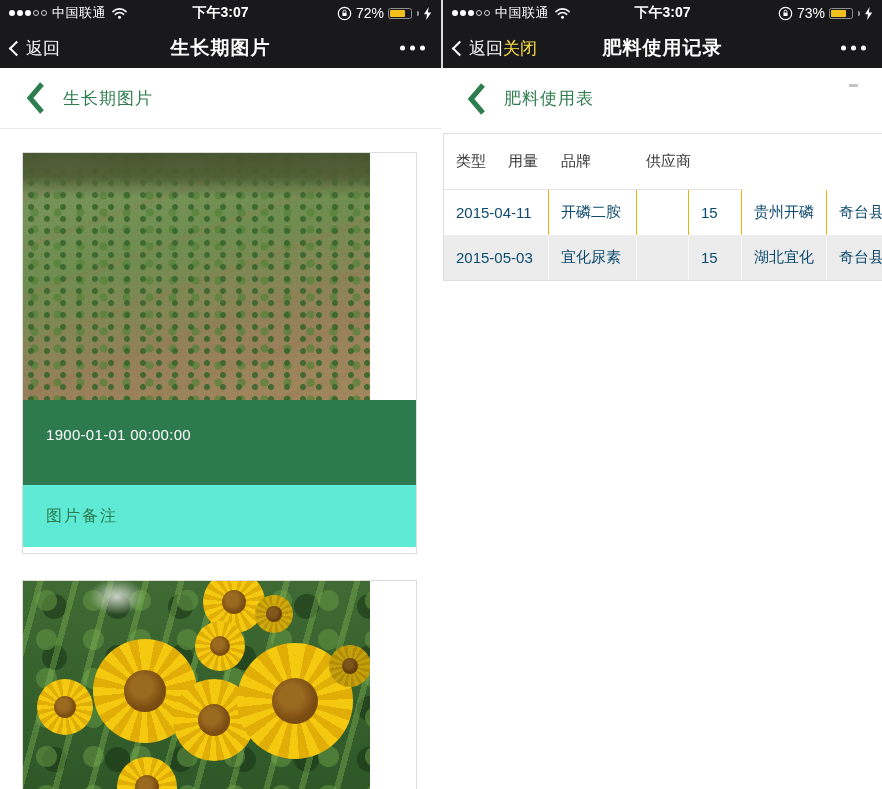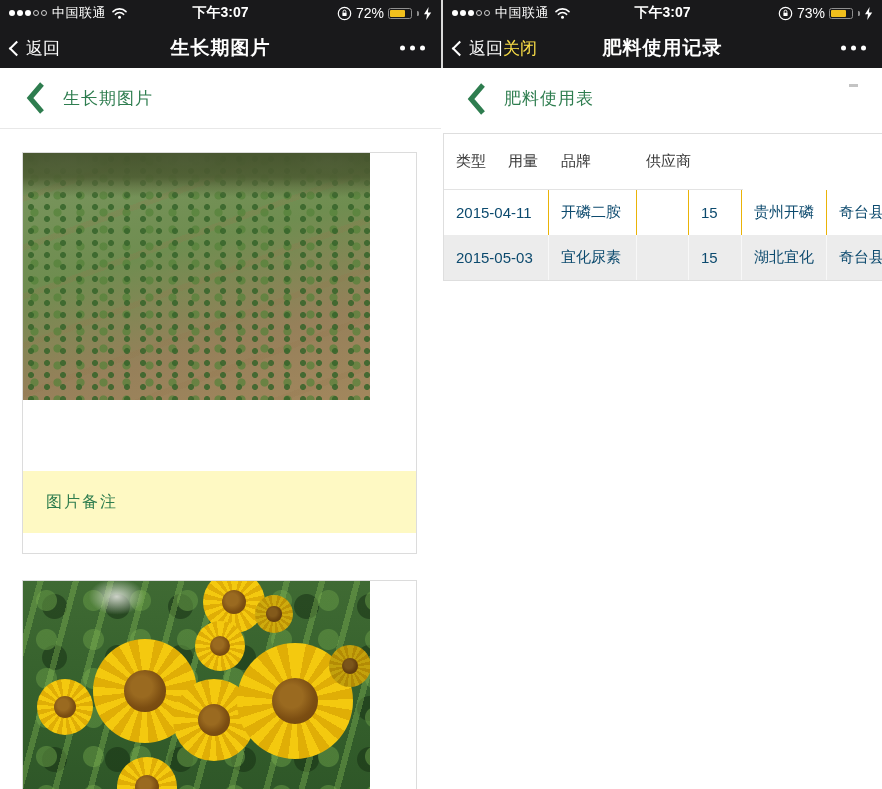--- a/index.html
+++ b/index.html
@@ -59,21 +59,21 @@
       radial-gradient(ellipse 60px 22px at 47% 1%, rgba(198,206,190,.85), rgba(198,206,190,0) 70%),
       radial-gradient(ellipse 50px 20px at 88% 3%, rgba(200,207,191,.7), rgba(200,207,191,0) 70%),
       radial-gradient(circle, rgba(54,100,42,.85) 0 2.6px, rgba(0,0,0,0) 3.4px),
       radial-gradient(circle, rgba(84,130,57,.7) 0 3.6px, rgba(0,0,0,0) 4.6px),
       repeating-linear-gradient(160deg, rgba(148,118,78,0) 0 40px, rgba(148,118,78,.22) 40px 46px),
       linear-gradient(166deg, #7b9660 0%, #6f8d50 40%, #96805a 72%, #a2875d 100%);
     background-size:auto, auto, auto, auto, 16px 12px, 23px 17px, auto, auto;
   }
   .caption-bar { position:absolute; left:0; right:0; top:247px; height:91px; background:#2c7a4e; }
   .caption-text { padding:26px 0 0 23px; color:#fff; font-size:15px; letter-spacing:.3px; }
-  .remark-row { position:absolute; left:0; right:0; top:318px; height:62px; background:#fef9c3; }
+  .remark-row { position:absolute; left:0; right:0; top:332px; height:62px; background:#5eead4; }
   .remark-text { padding:21px 0 0 23px; color:#2e7d4f; font-size:16px; letter-spacing:2px; }
 
   .photo-sunflower { width:347px; height:260px;
     background-color:#33592b;
     background-image:
       radial-gradient(ellipse 40px 26px at 27% 6%, rgba(223,226,218,.9), rgba(223,226,218,0) 70%),
       repeating-linear-gradient(105deg, rgba(132,185,85,0) 0 14px, rgba(132,185,85,.38) 14px 20px, rgba(0,0,0,0) 20px 34px),
       radial-gradient(circle, rgba(96,146,66,.6) 0 10px, rgba(0,0,0,0) 11px),
       radial-gradient(circle, rgba(22,48,20,.55) 0 12px, rgba(0,0,0,0) 13px),
       linear-gradient(180deg, #3f6a33 0%, #35602c 45%, #2b5226 100%);
@@ -165,20 +165,23 @@
       <span class="green-chev">
         <svg width="20" height="34" viewBox="0 0 20 34">
           <polyline points="16,3 4,17 16,31" stroke="#2e7d4f" stroke-width="5" fill="none"></polyline>
         </svg>
       </span>
       <span class="pagehead-title">生长期图片</span>
     </div>
 
     <div class="card card1">
       <div class="photo photo-field"></div>
+      <div class="caption-bar">
+        <div class="caption-text">1900-01-01 00:00:00</div>
+      </div>
       <div class="remark-row">
         <div class="remark-text">图片备注</div>
       </div>
     </div>
 
     <div class="card card2">
       <div class="photo photo-sunflower">
         <div class="flower f1"></div>
         <div class="flower f9"></div>
         <div class="flower f6"></div>

